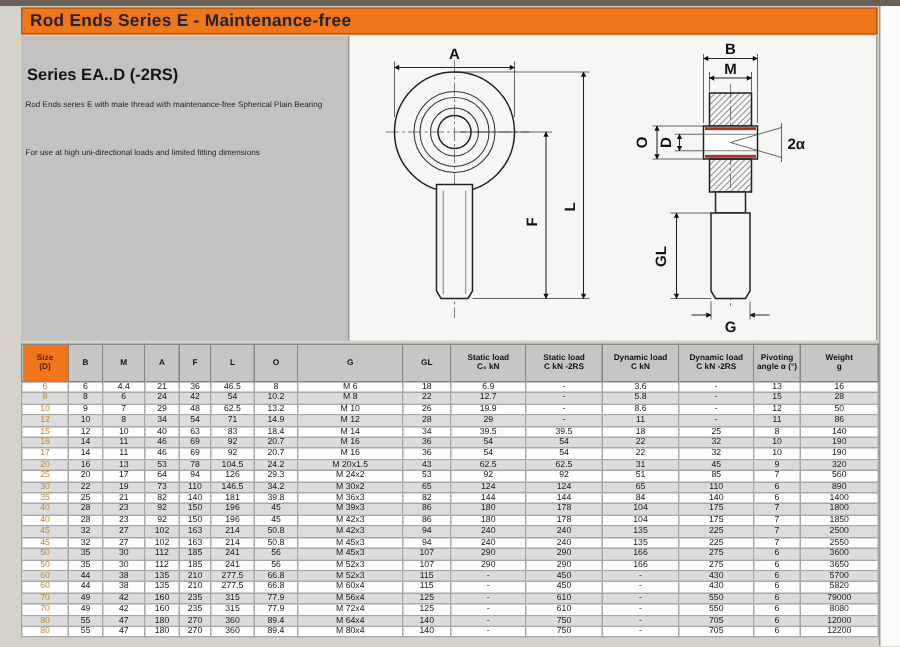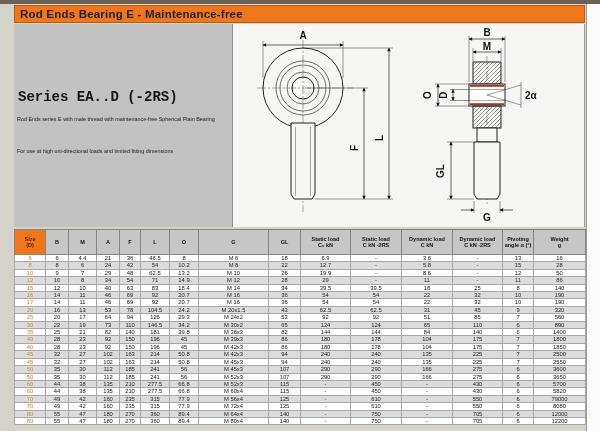--- a/index.html
+++ b/index.html
@@ -4,21 +4,21 @@
 <style>
   html,body{margin:0;padding:0;}
   body{width:600px;height:431px;overflow:hidden;background:#d5d2ca;font-family:"Liberation Sans",sans-serif;}
   .page{position:relative;width:600px;height:431px;}
   .topstrip{position:absolute;left:0;top:0;width:600px;height:4px;background:#6b6156;}
   .right-margin{position:absolute;left:586px;top:4px;width:14px;height:427px;background:#fbfbfa;border-left:1px solid #9a9a96;}
   .titlebar{position:absolute;left:14px;top:5px;width:571px;height:18px;background:#f0761c;border:1px solid #b85c10;box-sizing:border-box;
             color:#23232e;font-size:11.5px;font-weight:bold;line-height:16px;padding-left:5px;letter-spacing:.2px;}
   .content{position:absolute;left:14px;top:24px;width:571px;height:203px;display:flex;}
   .intro{width:219px;background:#c2c2c2;border-right:1px solid #8f8f8f;box-sizing:border-box;padding:0 3px 0 3px;overflow:hidden;}
-  .intro h2{margin:65px 0 0 1px;font-size:14px;font-weight:bold;color:#141414;font-family:Liberation Mono, monospace;}
+  .intro h2{margin:20px 0 0 1px;font-size:11px;font-weight:bold;color:#141414;}
   .intro p{margin:0;color:#1e1e1e;font-size:5.4px;line-height:7px;white-space:nowrap;}
   .intro .desc{margin-top:11px;}
   .intro .usage{margin-top:25px;}
   .drawing{flex:1;background:#f6f6f4;border-right:1px solid #9a9a96;display:flex;align-items:flex-start;padding:2px 0 0 8px;box-sizing:border-box;}
   
   .ln{stroke:#222;stroke-width:1;}
   .ln2{stroke:#333;stroke-width:.7;}
   .thin{stroke:#555;stroke-width:.5;}
   .cl{stroke:#555;stroke-width:.5;stroke-dasharray:9 2 2 2;}
   .ext{stroke:#333;stroke-width:.5;}
@@ -36,21 +36,21 @@
   td.size-col{color:#c9882a;}
 </style>
 </head>
 <body>
 
 <div class="page">
   <div class="topstrip"></div>
   <div class="right-margin"></div>
 
   <div class="titlebar">
-    <span>Rod Ends Bearing E - Maintenance-free</span>
+    <span>Rod Ends Series E - Maintenance-free</span>
   </div>
 
   <div class="content">
     <div class="intro">
       <h2>Series EA..D (-2RS)</h2>
       <p class="desc">Rod Ends series E with male thread with maintenance-free Spherical Plain Bearing</p>
       <p class="usage">For use at high uni-directional loads and limited fitting dimensions</p>
     </div>
 
     <div class="drawing">

